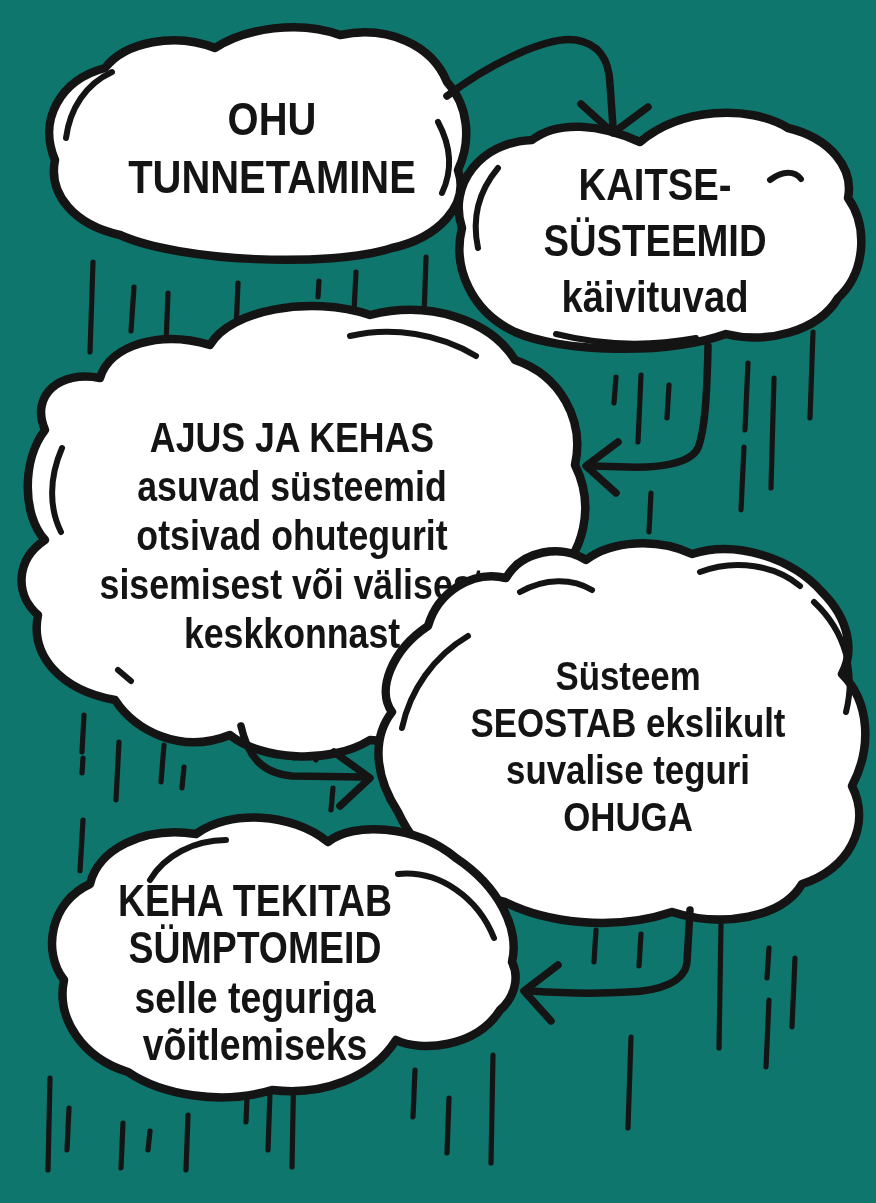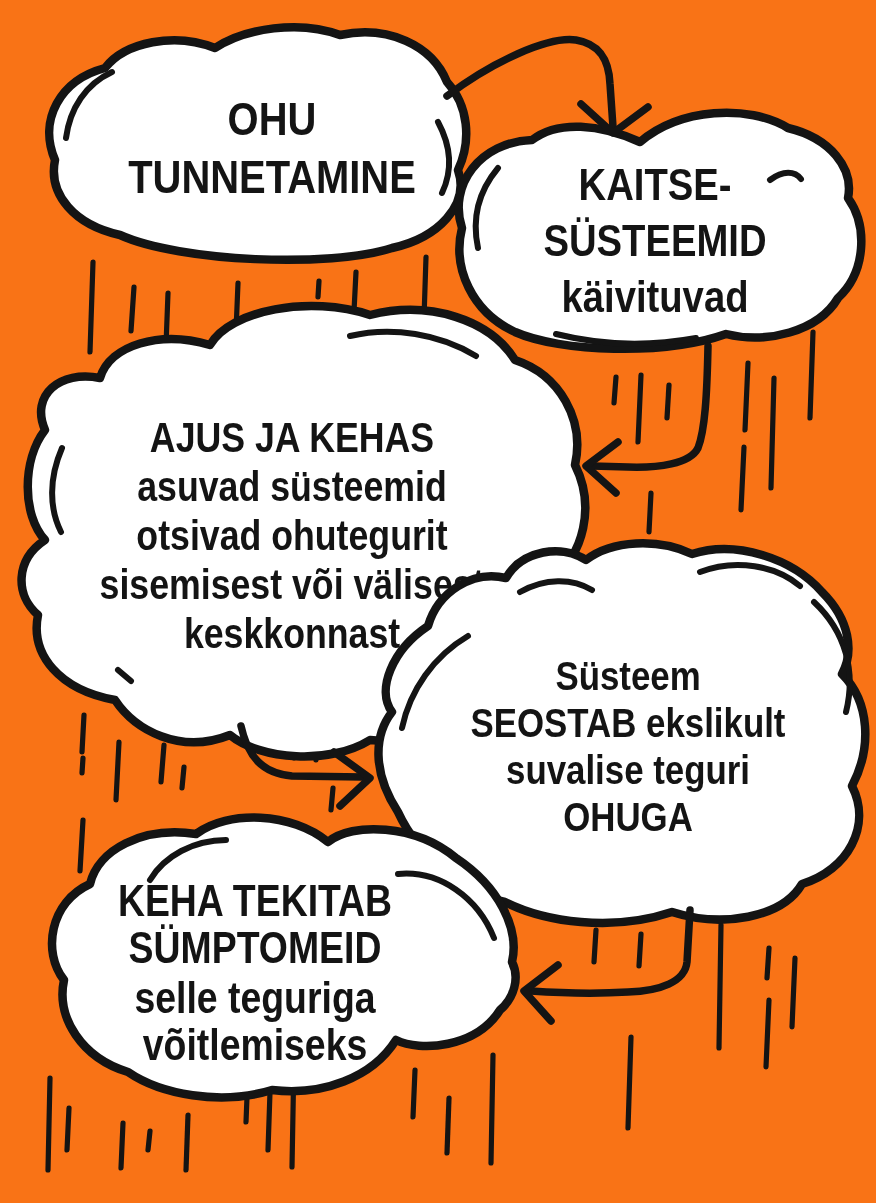--- a/index.html
+++ b/index.html
@@ -1,19 +1,19 @@
 <!DOCTYPE html>
 <html><head>
 <meta charset="utf-8">
 <style>
   html,body{margin:0;padding:0;background:#ffffff;}
   .stage{
     position:relative;
     width:876px;height:1203px;
-    background:#f97316;
+    background:#0f766e;
     overflow:hidden;
     font-family:"Liberation Sans", sans-serif;
   }
   svg{display:block;width:876px;height:1203px;}
   .cloud{
     fill:#ffffff;
     stroke:#141414;
     stroke-width:8.5;
     stroke-linecap:round;
     stroke-linejoin:round;

